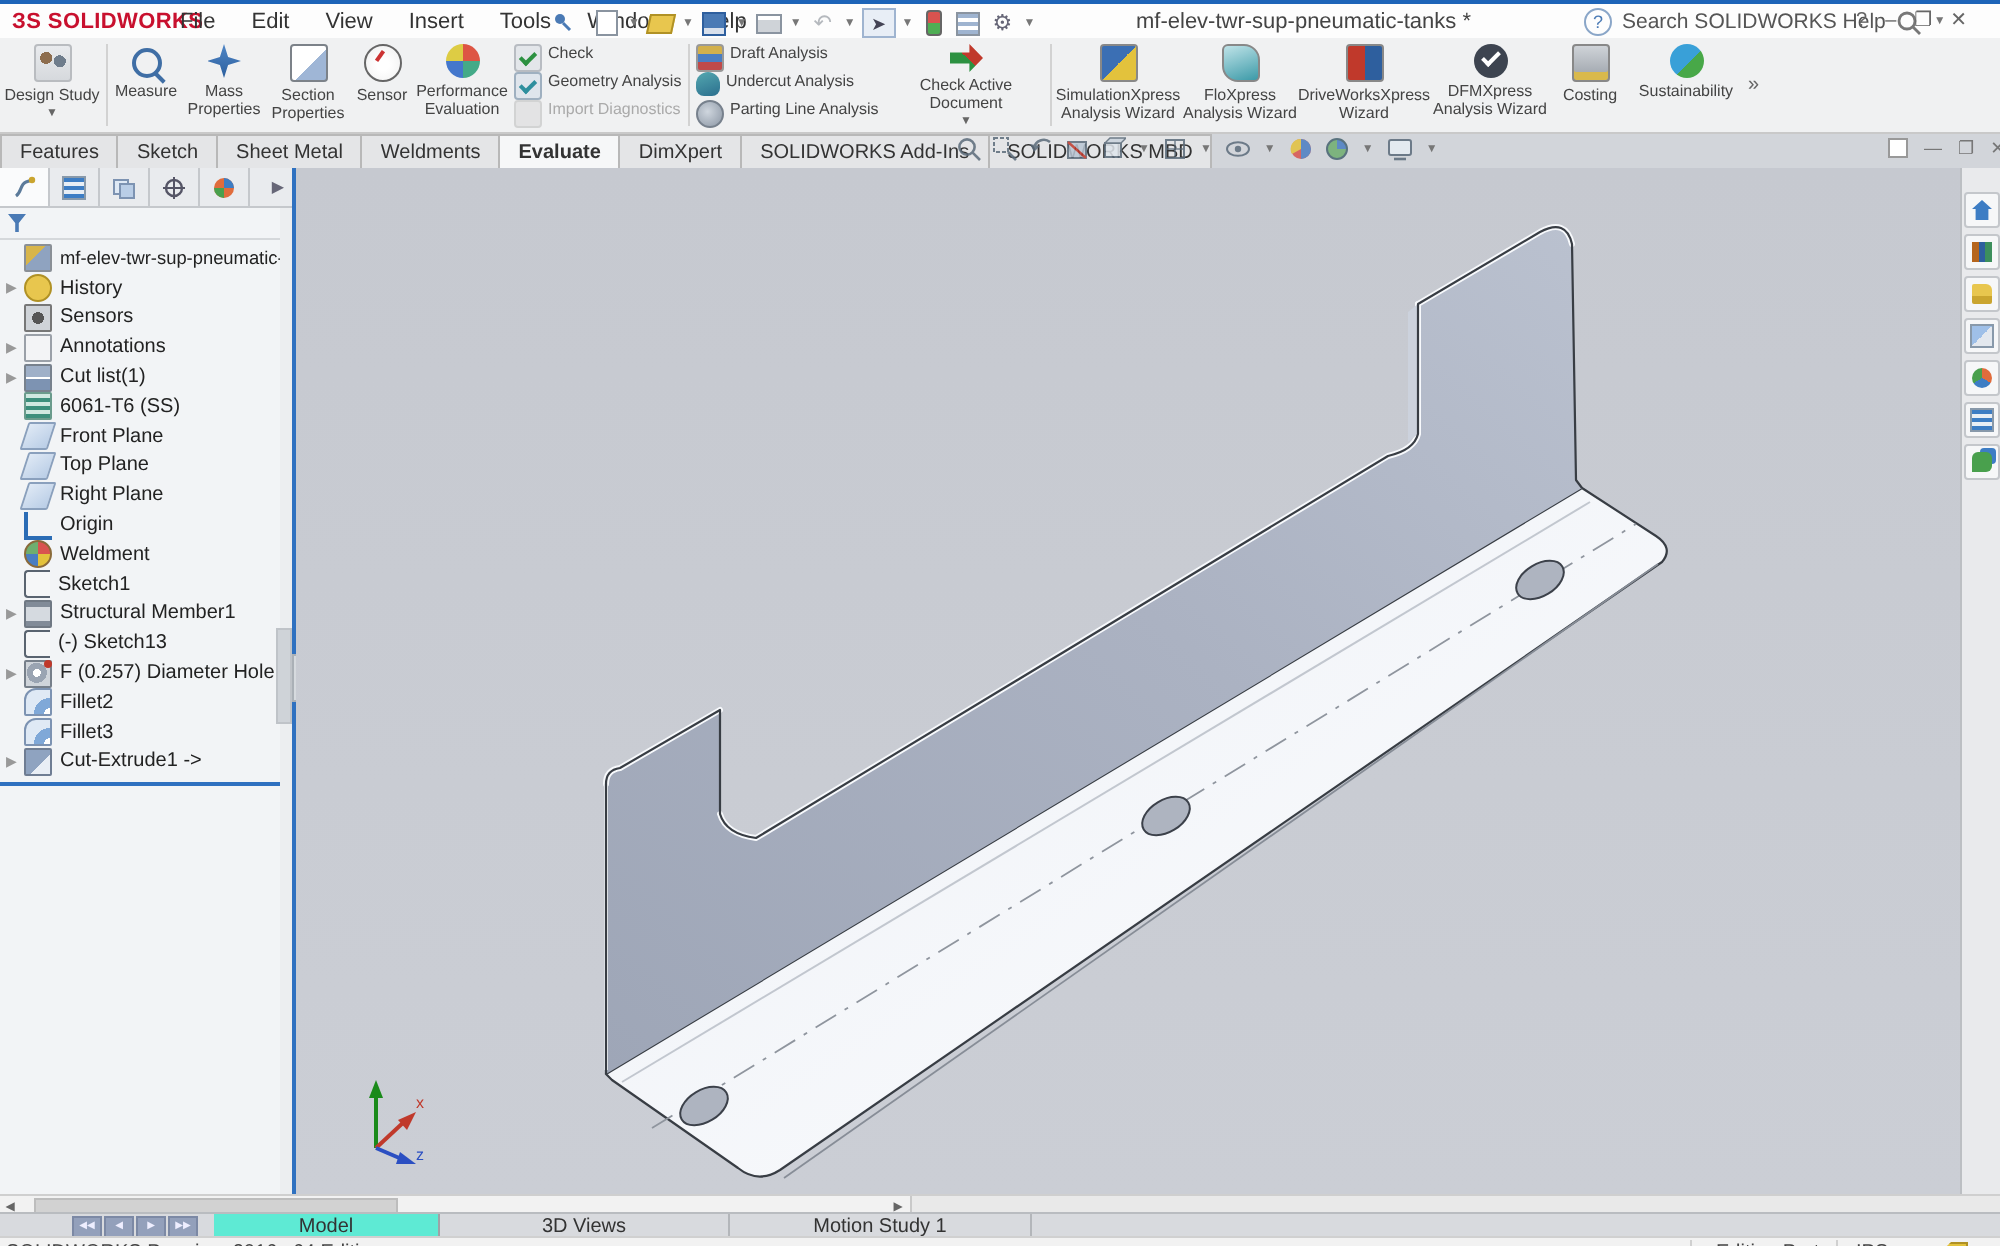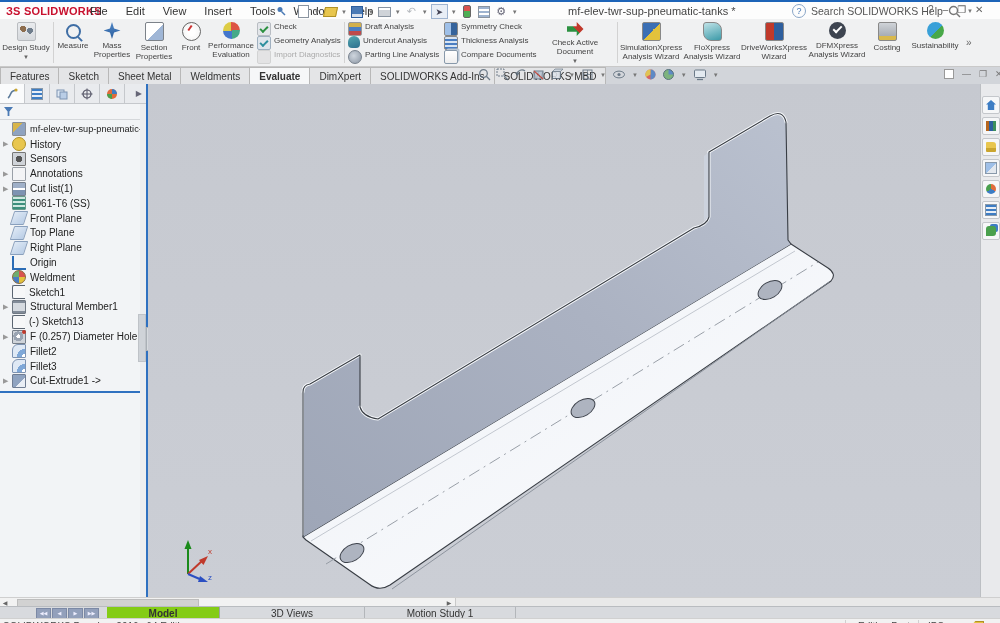--- a/index.html
+++ b/index.html
@@ -138,21 +138,21 @@
   #hscrollrow{position:absolute;left:0;top:597px;width:1000px;height:9px;background:#e9e9e9;border-top:1px solid #cfcfcf;}
   #hs-track{position:absolute;left:0;top:0;width:455px;height:9px;background:#f2f2f2;border-right:1px solid #c9c9c9;}
   .hs-btn{position:absolute;top:0;width:10px;height:9px;color:#666;font-size:6px;display:flex;align-items:center;justify-content:center;}
   #hs-thumb{position:absolute;left:17px;top:1px;width:180px;height:7px;background:#d2d2d2;border:1px solid #bdbdbd;}
   #doctabs{position:absolute;left:0;top:606px;width:1000px;height:12px;background:#d8dade;border-top:1px solid #b9bcc0;display:flex;align-items:stretch;}
   #navbtns{display:flex;gap:1px;margin-left:36px;align-items:center;}
   .nb{width:13px;height:9px;background:#93a0bb;border:1px solid #7c89a5;display:flex;align-items:center;justify-content:center;}
   .nb span{color:#eef;font-size:5px;line-height:5px;}
   .dtab{display:flex;align-items:center;justify-content:center;font-size:10px;color:#333;
         border-right:1px solid #b3b6ba;padding:0;}
-  .dtab.active{background:#84cc16;font-weight:bold;border-right:1px solid #9fa2a6;}
+  .dtab.active{background:#5eead4;font-weight:normal;border-right:1px solid #9fa2a6;}
   #statusbar{position:absolute;left:0;top:618px;width:1000px;height:14px;background:#f2f2f2;border-top:1px solid #d0d0d0;font-size:10px;color:#444;}
   #sb-left{position:absolute;left:3px;top:2px;}
   #sb-mode{position:absolute;left:858px;top:2px;}
   #sb-sep1{position:absolute;left:845px;top:1px;height:12px;border-left:1px solid #d0d0d0;}
   #sb-sep2{position:absolute;left:918px;top:1px;height:12px;border-left:1px solid #d0d0d0;}
   #sb-units{position:absolute;left:928px;top:2px;}
   #sb-tag{position:absolute;left:972px;top:2px;width:10px;height:9px;background:#e3c23c;border:1px solid #b09125;
           clip-path:polygon(0 30%,30% 0,100% 0,100% 100%,30% 100%,0 70%);}
   svg text{font-family:"Liberation Sans",sans-serif;}
 </style>
@@ -238,21 +238,21 @@
     <div class="rbtn" style="width:42px">
       <span class="ic ic16 i-mass"></span>
       <span class="lbl">Mass Properties</span>
     </div>
     <div class="rbtn" style="width:42px">
       <span class="ic ic16 i-section"></span>
       <span class="lbl">Section Properties</span>
     </div>
     <div class="rbtn" style="width:32px">
       <span class="ic ic16 i-sensor"></span>
-      <span class="lbl">Front</span>
+      <span class="lbl">Sensor</span>
     </div>
     <div class="rbtn" style="width:48px">
       <span class="ic ic16 i-perf"></span>
       <span class="lbl">Performance Evaluation</span>
     </div>
     <div class="stack" style="width:84px">
       <div class="sbtn">
           <span class="ic ic12 chk"></span>
           <span>Check</span>
         </div>
@@ -271,34 +271,20 @@
           <span class="ic ic12 i-draft"></span>
           <span>Draft Analysis</span>
         </div>
       <div class="sbtn">
           <span class="ic ic12 i-under"></span>
           <span>Undercut Analysis</span>
         </div>
       <div class="sbtn">
           <span class="ic ic12 i-part2"></span>
           <span>Parting Line Analysis</span>
-        </div>
-    </div>
-    <div class="stack" style="width:88px">
-      <div class="sbtn">
-          <span class="ic ic12 i-symm"></span>
-          <span>Symmetry Check</span>
-        </div>
-      <div class="sbtn">
-          <span class="ic ic12 i-thick"></span>
-          <span>Thickness Analysis</span>
-        </div>
-      <div class="sbtn">
-          <span class="ic ic12 i-comp"></span>
-          <span>Compare Documents</span>
         </div>
     </div>
     <div class="rbtn" style="width:82px">
       <span class="ic ic16 i-cad"></span>
       <span class="lbl">Check Active Document</span>
         <span class="caret">▼</span>
     </div>
     <div class="rsep"></div>
     <div class="rbtn" style="width:64px">
       <span class="ic ic16 i-simx"></span>

